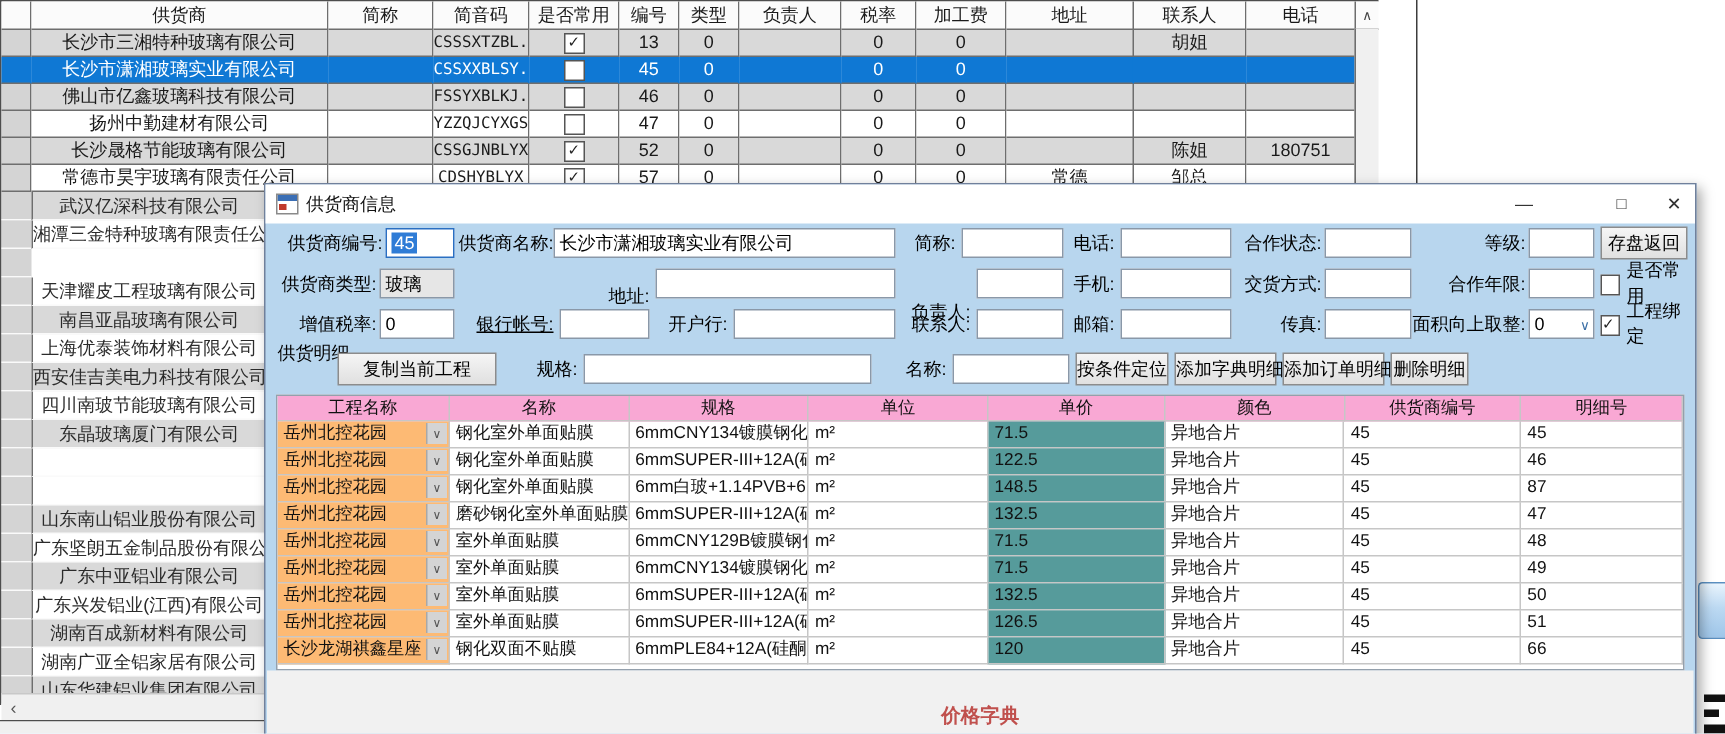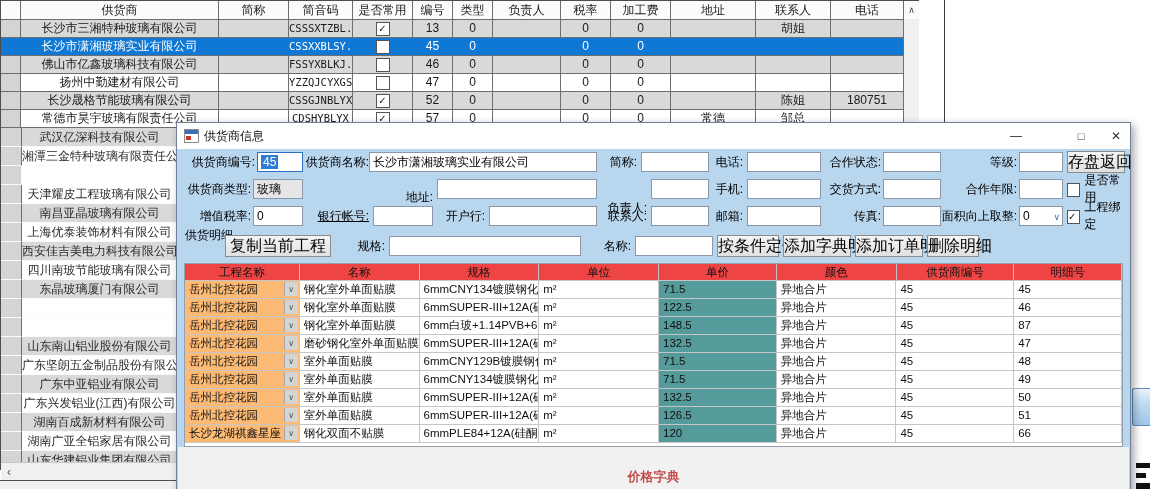--- a/index.html
+++ b/index.html
@@ -64,32 +64,32 @@
   .t-max{left:889px;width:30px;font-size:11px;}
   .t-close{left:925px;width:28px;}
 
   .lbl{position:absolute;height:20px;line-height:20px;font-size:12px;color:#000;text-align:right;white-space:nowrap;}
   .inp{position:absolute;height:20px;background:#fff;border:1px solid #8a98a8;box-sizing:border-box;
        font-size:12px;line-height:18px;padding:0 3px;white-space:nowrap;overflow:hidden;color:#000;}
   .inp.focus{border-color:#2a6fc2;}
   .inp.ro{background:#e6e6e6;}
   .selhl{background:#2f7cd6;color:#fff;padding:0 2px;}
   .btn{position:absolute;height:22px;background:linear-gradient(#f5f5f5,#e0e0e0);border:1px solid #8c8c8c;
-       box-sizing:border-box;font-size:16px;text-align:center;line-height:20px;color:#000;white-space:nowrap;}
+       box-sizing:border-box;font-size:12px;text-align:center;line-height:20px;color:#000;white-space:nowrap;}
   .combo{position:absolute;height:20px;background:#fff;border:1px solid #8a98a8;box-sizing:border-box;
          font-size:12px;line-height:18px;padding:0 14px 0 3px;color:#000;}
   .combo::after{content:"∨";position:absolute;right:2px;top:1px;font-size:9px;color:#3a6ea5;}
   .ckrow{position:absolute;display:flex;align-items:center;gap:4px;font-size:12px;color:#000;height:20px;}
   .section-lbl{position:absolute;font-size:12px;color:#000;}
 
   
   .dgrid{position:absolute;left:7px;top:140px;width:939px;height:184px;background:#fff;
          border:1px solid #94a0ac;box-sizing:border-box;overflow:hidden;}
   .dgrow{display:flex;height:18px;box-sizing:border-box;}
-  .dgrow.dghead{height:17px;background:#ef4444;}
+  .dgrow.dghead{height:17px;background:#f9a8d4;}
   .dgc{box-sizing:border-box;border-right:1px solid #c6c6c6;border-bottom:1px solid #c6c6c6;
        font-size:11.5px;line-height:16px;padding:0 4px;white-space:nowrap;overflow:hidden;color:#111;}
   .dghead .dgc{text-align:center;}
   .d0{width:115px;}.d1{width:120px;}.d2{width:120px;}.d3{width:120px;}
   .d4{width:118px;}.d5{width:120px;}.d6{width:118px;}.d7{width:108px;}
   .pcell{background:#fdba74;position:relative;padding-right:16px;}
   .pcell::after{content:"∨";position:absolute;right:1px;top:1px;width:13px;height:14px;background:#d4d4d4;
                 border-left:1px solid #a8a8a8;font-size:8px;color:#555;text-align:center;line-height:15px;}
   .price{background:#569b9b;}
   .dfooter{position:absolute;left:1px;top:324px;width:951px;height:56px;background:#f1f1f1;}

